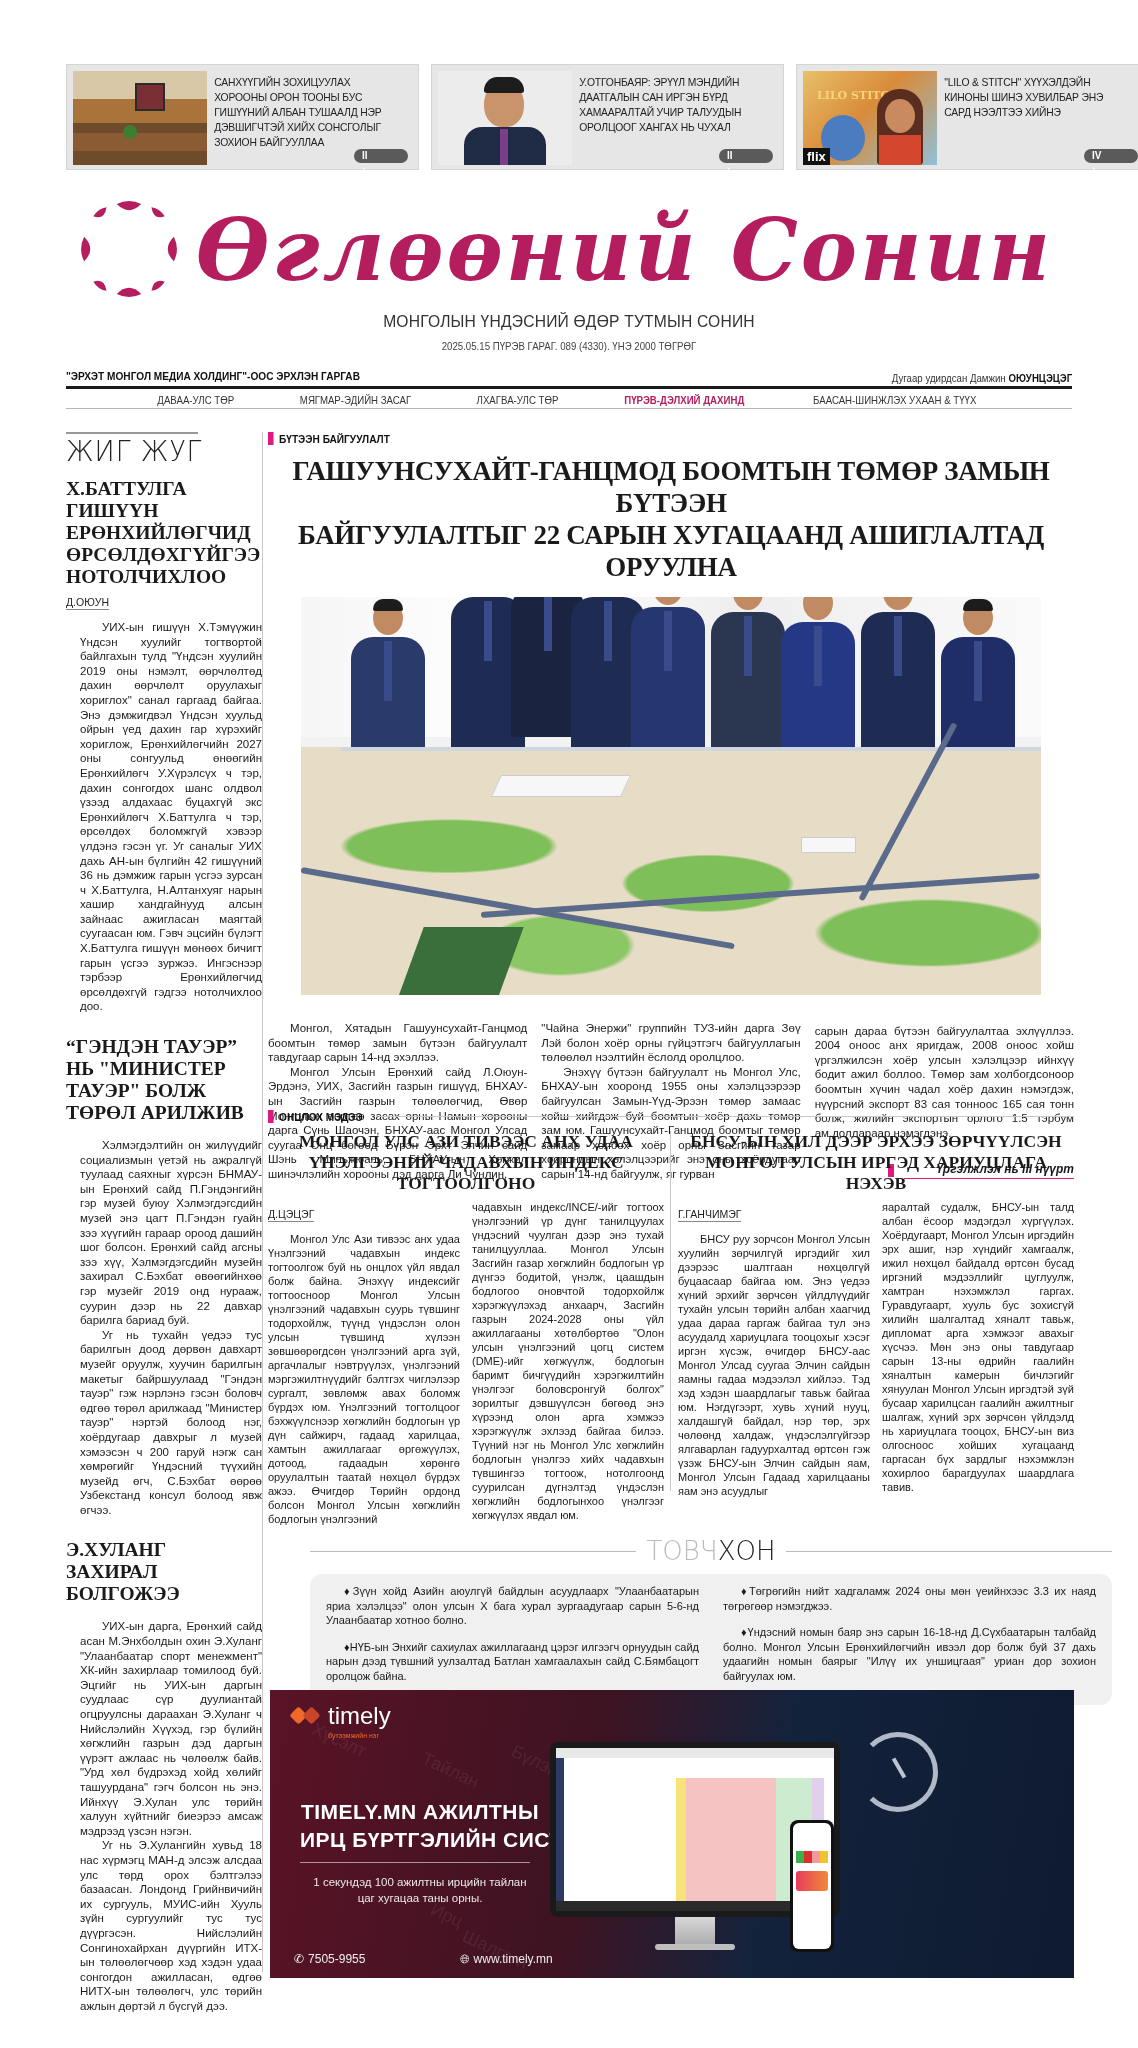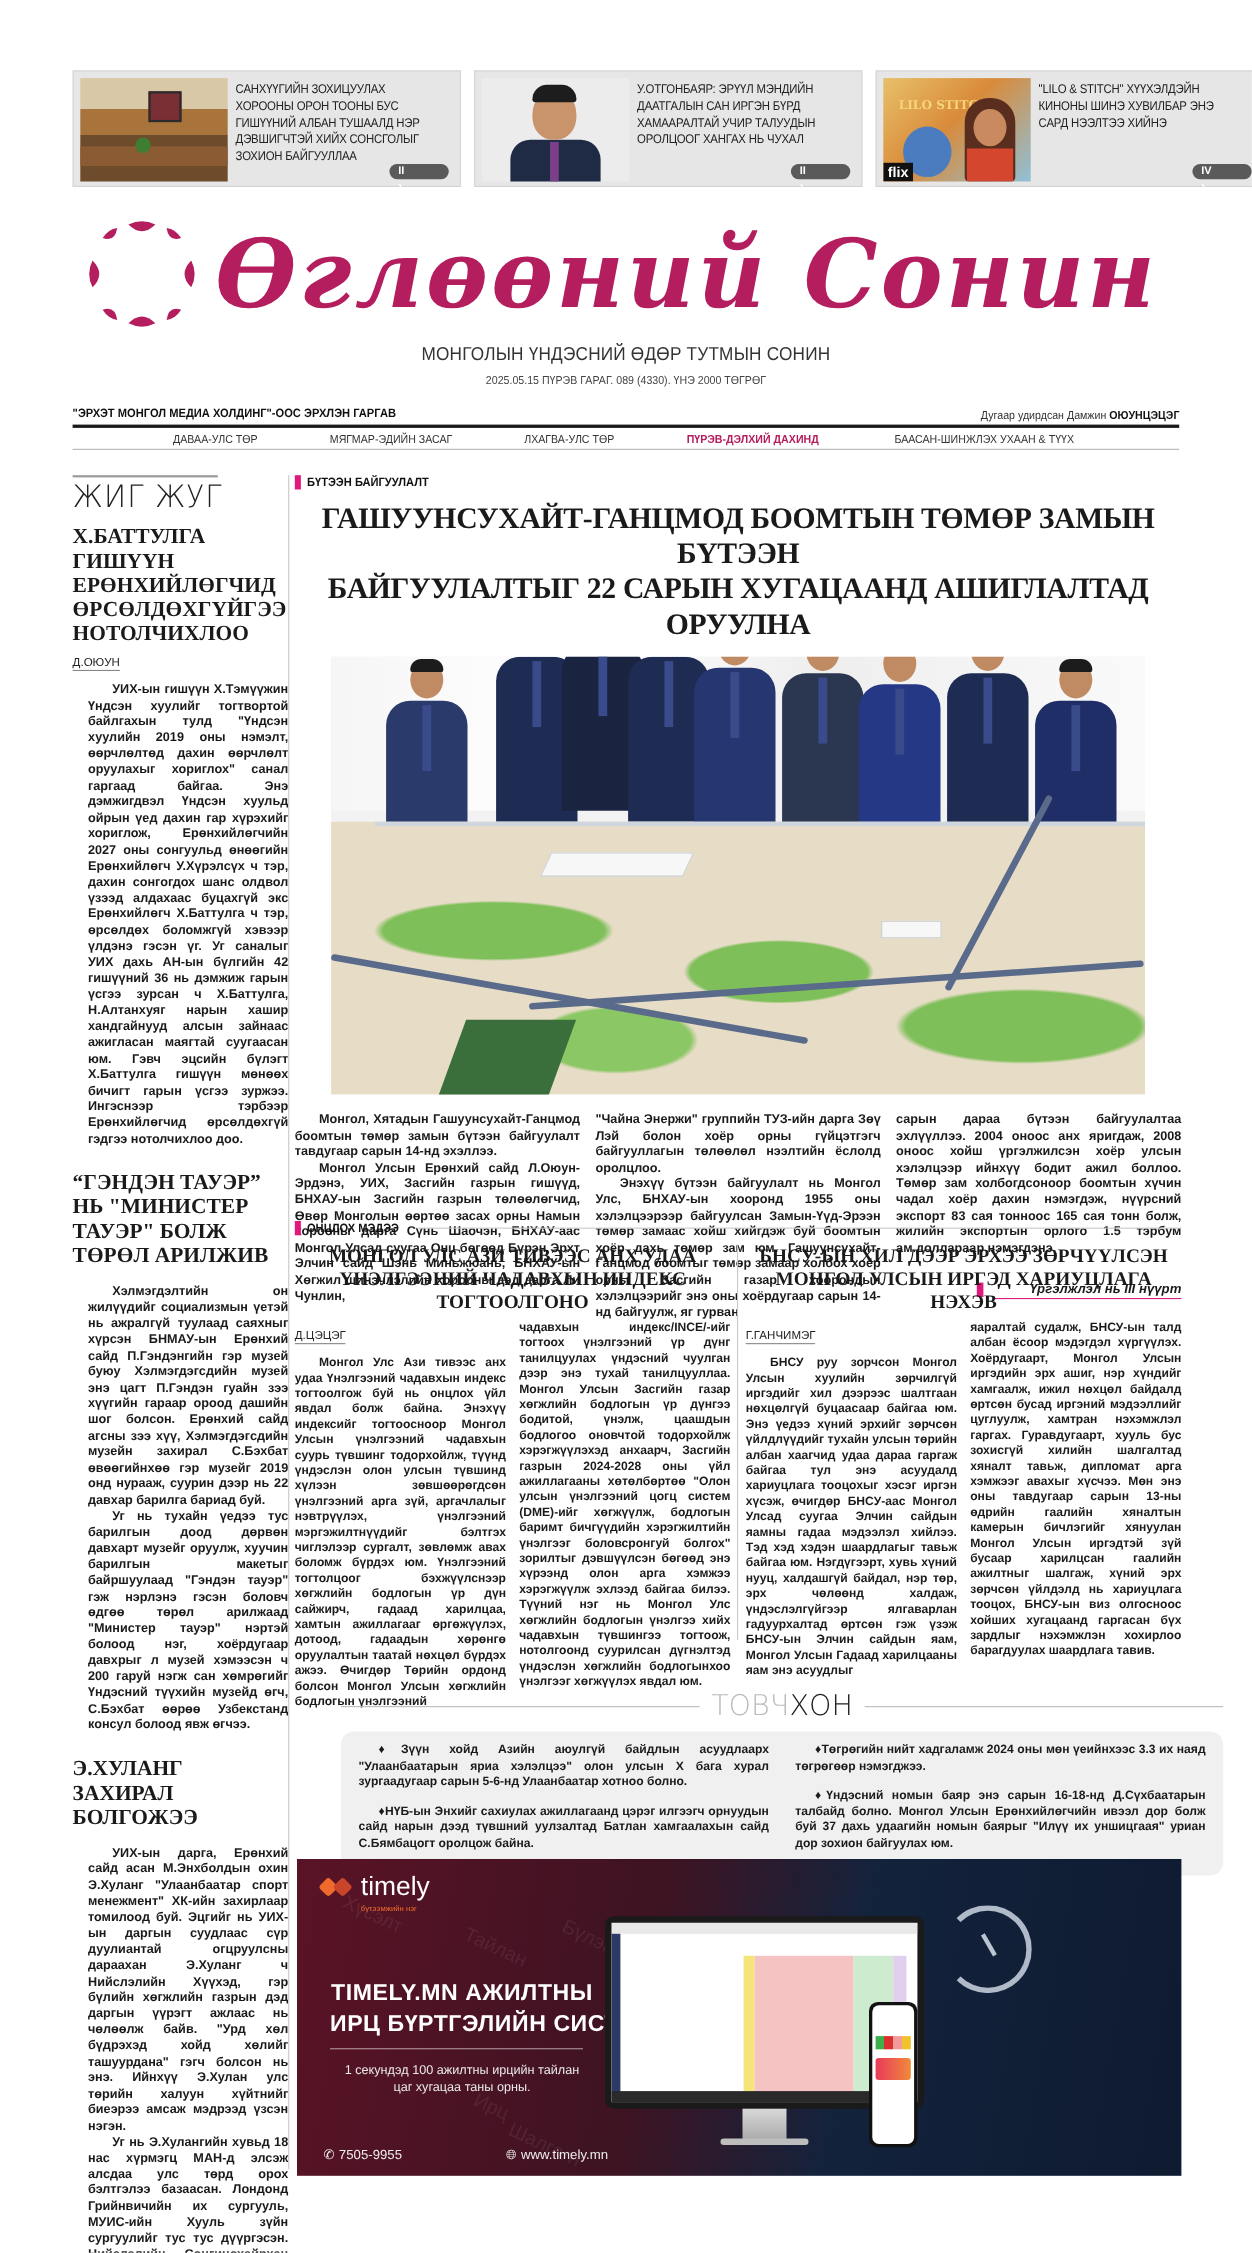--- a/index.html
+++ b/index.html
@@ -47,21 +47,21 @@
   .weeknav span { font-size: 10.5px; color: #333; line-height: 18px; transform: scaleX(0.92); cursor: pointer; }
   .weeknav span.active { color: #b41d5e; font-weight: bold; }
 
   
   .leftcol { position: absolute; top: 432px; left: 66px; width: 196px; }
   .leftcol .divider-top { width: 132px; height: 2px; background: #999; margin-bottom: 2px; }
   .section-big { font-family: "DejaVu Sans", sans-serif; font-weight: 200; font-size: 28px; letter-spacing: 1px; color: #222; line-height: 32px; transform: scaleX(0.95); transform-origin: left; }
   .lhead { font-family: "Liberation Serif", serif; font-size: 19.5px; line-height: 22px; color: #1a1a1a; text-transform: uppercase; margin-top: 10px; }
   .byline { font-size: 10.5px; color: #222; margin: 8px 0 10px 0; display: inline-block; border-bottom: 1px solid #888; padding-bottom: 1px; }
   .body { font-size: 11.5px; line-height: 14.6px; text-align: justify; color: #1a1a1a; }
-  .body p { text-indent: 22px; font-weight: bold; }
+  .body p { text-indent: 22px; }
   .leftcol .body { padding-left: 14px; }
   .leftcol .vline { position: absolute; left: 196px; top: 0; width: 1px; height: 1540px; background: #c8c8c8; }
 
   
   .main { position: absolute; top: 432px; left: 268px; width: 806px; }
   .kicker { display: flex; align-items: center; font-size: 11px; font-weight: bold; color: #111; transform: scaleX(0.92); transform-origin: left; }
   .kicker .bar { width: 6px; height: 13px; background: #e0197d; margin-right: 6px; }
   .main-head { text-align: center; font-family: "Liberation Serif", serif; font-size: 27px; line-height: 32px; color: #1a1a1a; margin-top: 10px; letter-spacing: -0.3px; }
   .photo { position: relative; margin: 14px auto 0; width: 740px; height: 398px; overflow: hidden; background: #f2f2f2; }
   .photo .wall { position: absolute; left: 0; top: 0; width: 100%; height: 140px; background: linear-gradient(90deg,#f6f6f6,#ffffff 30%,#eeeeee 60%,#fafafa); }
@@ -70,21 +70,21 @@
   .photo .rail { position: absolute; height: 6px; background: #5a6a8a; border-radius: 3px; }
   .photo .glass { position: absolute; left: 40px; top: 150px; width: 700px; height: 4px; background: #cfd6de; }
   .photo .bldg { position: absolute; background: #f7f7f7; border: 1px solid #ccc; }
   .photo .depot { position: absolute; left: 110px; top: 330px; width: 100px; height: 70px; background: #3a6e3a; transform: skewX(-20deg); }
   .person { position: absolute; bottom: 0; }
   .person .h { width: 30px; height: 34px; border-radius: 50%; background: #c08b62; margin: 0 auto; position: relative; }
   .person .h::before { content: ""; position: absolute; left: 0; top: -2px; width: 30px; height: 12px; border-radius: 15px 15px 3px 3px; background: #1c1c1c; }
   .person .b { width: 74px; height: 150px; border-radius: 22px 22px 0 0; background: #1e2b52; margin-top: 2px; position: relative; }
   .person .b::after { content: ""; position: absolute; left: 33px; top: 4px; width: 8px; height: 60px; background: #3a4b8c; }
 
-  .main-cols { display: flex; gap: 14px; margin-top: 16px; }
+  .main-cols { display: flex; gap: 14px; margin-top: 26px; align-items: center; }
   .main-cols .col { flex: 1; }
   .continued { display: flex; align-items: center; justify-content: flex-end; margin-top: 22px; }
   .continued .bar { width: 6px; height: 13px; background: #e0197d; margin-right: 10px; }
   .continued span { font-size: 12px; font-style: italic; font-weight: bold; border-bottom: 1px solid #e0197d; padding: 0 0 1px 4px; width: 170px; text-align: right; }
 
   
   .secrow { position: absolute; top: 1110px; left: 268px; width: 806px; }
   .secrow .kicker-line { display: flex; align-items: center; }
   .secrow .kicker-line .line { flex: 1; height: 1px; background: #c8c8c8; margin-left: 8px; }
   .sec-wrap { display: flex; gap: 14px; margin-top: 8px; }
@@ -96,21 +96,21 @@
   .sec .body { font-size: 11px; line-height: 14px; }
 
   
   .tovch { position: absolute; top: 1536px; left: 268px; width: 844px; padding-left: 42px; }
   .tovch-title { position: relative; text-align: center; height: 30px; }
   .tovch-title .line { position: absolute; top: 15px; left: 0; right: 0; height: 1px; background: #bbb; }
   .tovch-title .lbl { position: relative; display: inline-block; background: #fff; padding: 0 10px; font-size: 26px; line-height: 30px; font-family: "DejaVu Sans", sans-serif; font-weight: 200; color: #222; }
   .tovch-title .lbl .light { color: #bbb; }
   .tovch-box { margin-top: 8px; background: #f0f0f0; border-radius: 12px; padding: 10px 16px; display: flex; gap: 24px; }
   .tovch-box .col { flex: 1; }
-  .tovch-box p { font-size: 11px; line-height: 14.5px; text-align: justify; text-indent: 18px; margin-bottom: 12px; font-weight: bold; }
+  .tovch-box p { font-size: 11px; line-height: 14.5px; text-align: justify; text-indent: 18px; margin-bottom: 12px; }
 
   
   .ad { position: absolute; top: 1690px; left: 270px; width: 804px; height: 288px; overflow: hidden; background: linear-gradient(100deg, #5a1326 0%, #3d1322 40%, #13233c 62%, #0e1a30 100%); color: #fff; cursor: pointer; }
   .ad .brand { position: absolute; left: 22px; top: 12px; display: flex; align-items: center; }
   .ad .brand .mark { width: 28px; height: 28px; position: relative; }
   .ad .brand .mark i { position: absolute; width: 13px; height: 13px; background: #ef6a2a; border-radius: 3px; }
   .ad .brand .name { font-size: 24px; margin-left: 8px; color: #fff; }
   .ad .brand .sub { position: absolute; left: 36px; top: 30px; font-size: 7px; color: #ef6a2a; }
   .ad .headline { position: absolute; left: 30px; top: 108px; width: 240px; text-align: center; font-weight: bold; font-size: 21px; line-height: 28px; letter-spacing: 0.5px; }
   .ad .headline div { white-space: nowrap; }

